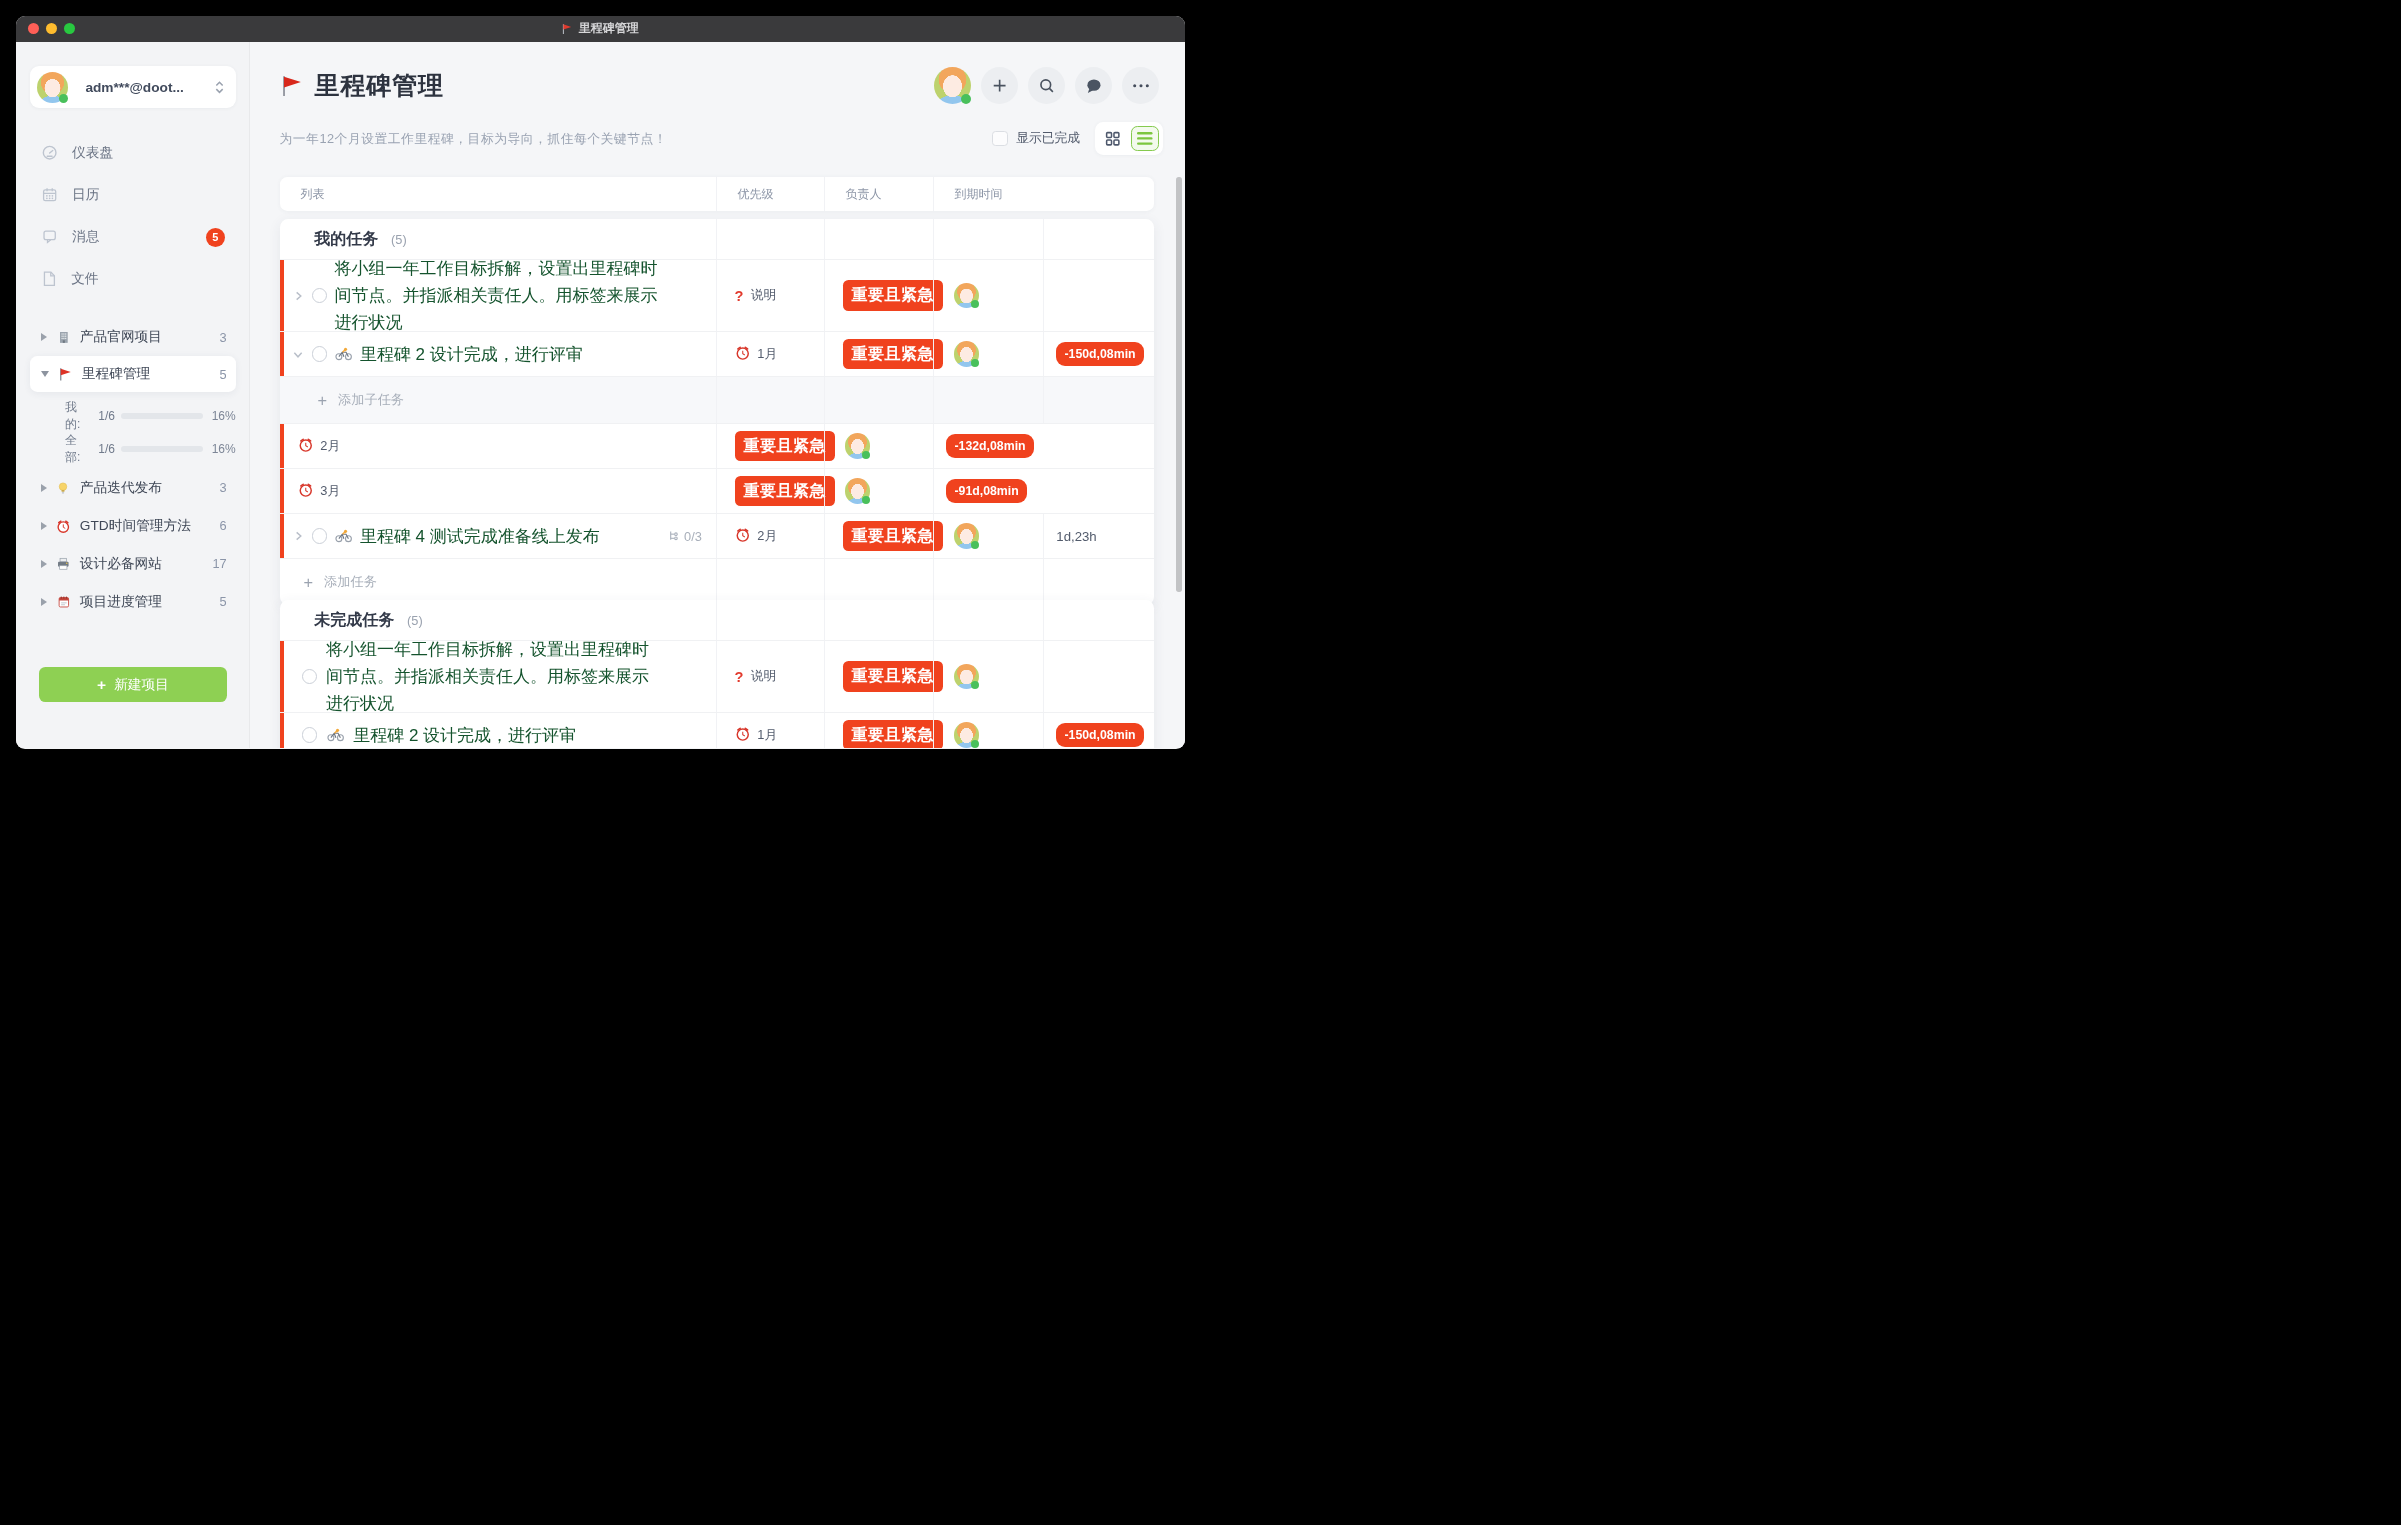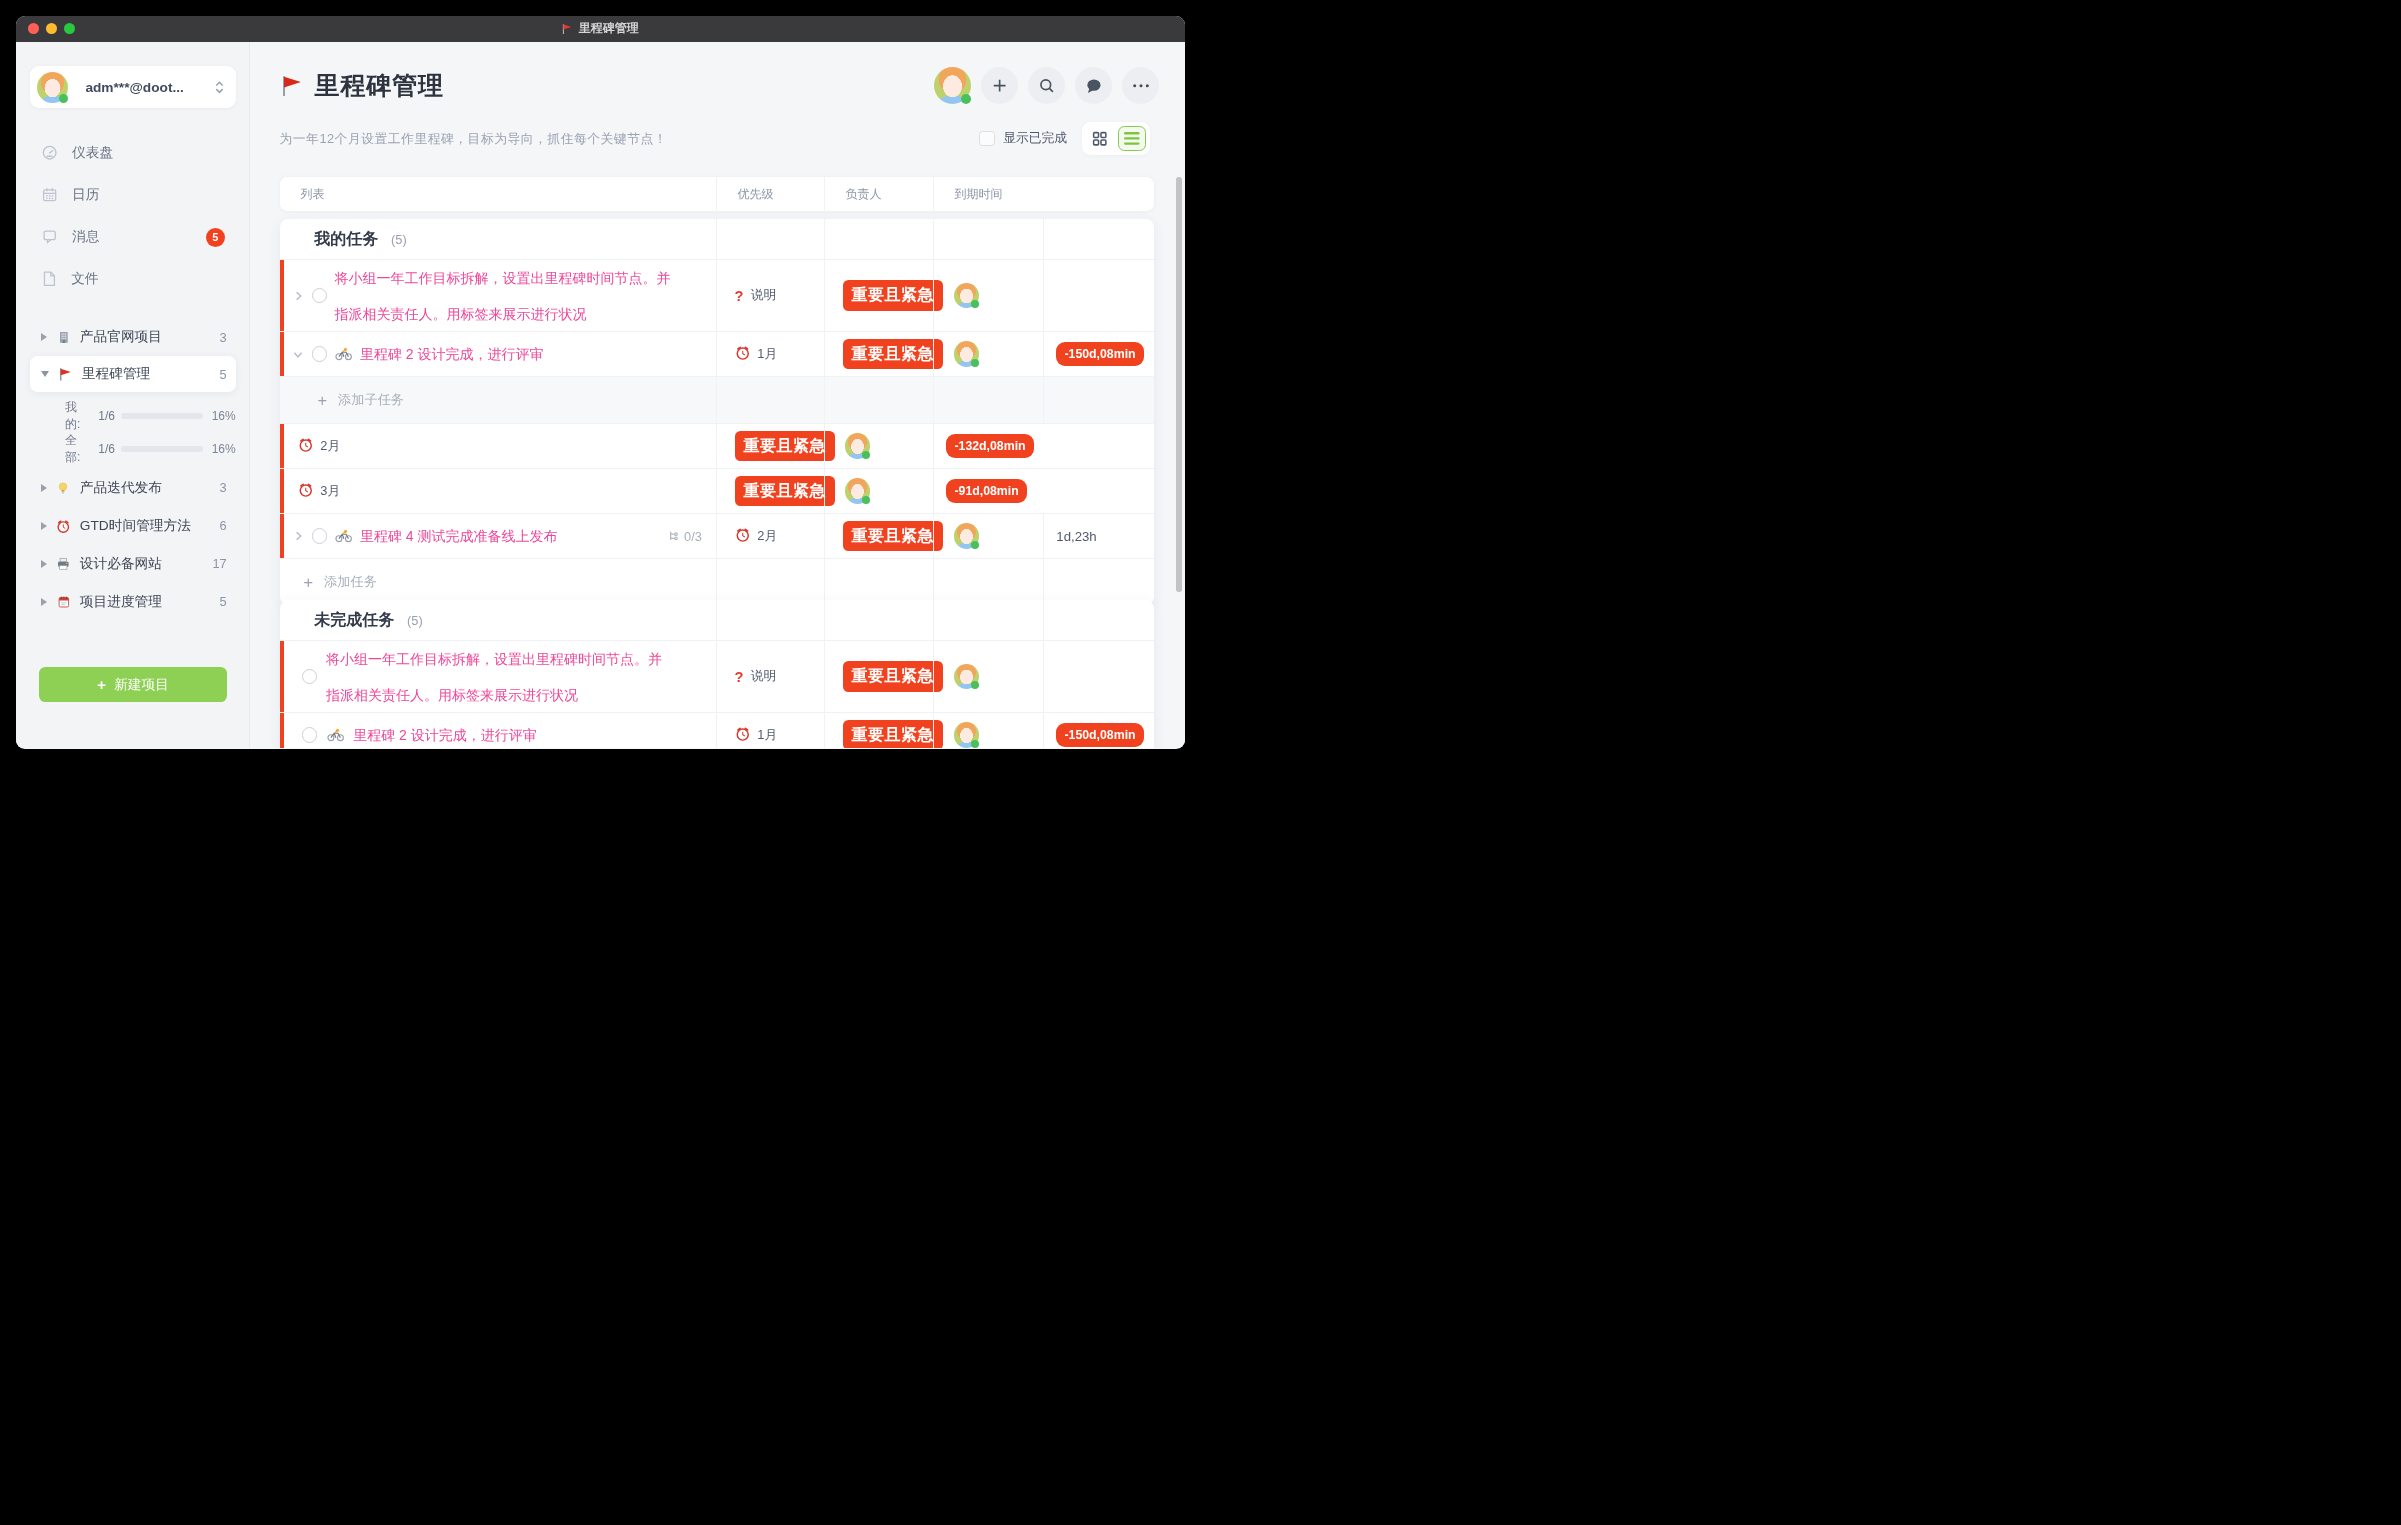--- a/index.html
+++ b/index.html
@@ -57,21 +57,21 @@
   .new-btn .pl{font-size:15.5px;font-weight:bold;line-height:1;}
 
   
   .main{flex:1;position:relative;background:#f5f6f8;overflow:hidden;}
   .m-header{position:absolute;left:30px;top:27px;display:flex;align-items:center;gap:12px;}
   .m-title{font-size:25px;font-weight:bold;color:#2d333f;letter-spacing:0.9px;}
   .actions{position:absolute;right:25.5px;top:25px;display:flex;align-items:center;gap:10px;}
   .act{width:37px;height:37px;border-radius:50%;background:#eceef1;display:flex;align-items:center;
        justify-content:center;cursor:pointer;}
   .subtitle{position:absolute;left:30px;top:89px;font-size:12.8px;color:#9aa3b2;letter-spacing:0.5px;}
-  .controls{position:absolute;right:35px;top:80px;display:flex;align-items:center;gap:14.6px;}
+  .controls{position:absolute;right:22px;top:80px;display:flex;align-items:center;gap:14.6px;}
   .chk-wrap{display:flex;align-items:center;gap:8.2px;cursor:pointer;}
   .chk{width:15.5px;height:15.5px;border:0.9px solid #dbdee3;border-radius:3.6px;background:#fcfcfd;}
   .chk-label{font-size:12.8px;color:#515a6b;}
   .toggle{background:#fff;border-radius:8.2px;padding:3.6px;display:flex;gap:4.6px;box-shadow:0 0.9px 3.6px rgba(60,70,100,.05);}
   .tbtn{width:28px;height:25.5px;border-radius:6.4px;display:flex;align-items:center;justify-content:center;cursor:pointer;}
   .tbtn.active{border:0.9px solid #85ca4e;background:#f3faed;}
 
   
   .grid5{display:grid;grid-template-columns:436px 108px 109px 110px 1fr;}
   .thead{position:absolute;left:30px;top:135px;width:874px;height:34px;background:#fff;border-radius:7.3px;
@@ -93,21 +93,21 @@
   .g-title{font-size:16px;font-weight:bold;color:#333a49;}
   .g-count{font-size:12.8px;color:#9aa2af;}
 
   .row-h48>div{height:44px;}
   .row-h78>div{height:71px;}
   .c-name{padding-left:12.8px;gap:7.3px;}
   .c-name.noexp{padding-left:22px;gap:9px;}
   .chev{flex:none;width:12px;display:flex;justify-content:center;cursor:pointer;}
   .ring{flex:none;width:15.5px;height:15.5px;border-radius:50%;border:1.4px solid #cbd0d8;background:#fff;cursor:pointer;}
   .t-ic{flex:none;margin-left:0.9px;display:flex;}
-  .t-text{font-size:14px;color:#ec4899;line-height:36px;max-width:339px;}
+  .t-text{font-size:17px;color:#14532d;line-height:27px;max-width:339px;}
   .sub-cnt{margin-left:auto;margin-right:13.7px;display:flex;align-items:center;gap:5.5px;
            color:#a8afba;font-size:12.8px;}
   .c-list{padding-left:18px;gap:7.3px;font-size:12.8px;color:#525b6c;}
   .q-ic{color:#e23b2e;font-weight:bold;font-size:14.6px;}
   .c-pri{padding-left:18px;}
   .badge{background:#f0421e;color:#fff;font-size:16px;font-weight:bold;border-radius:5.5px;
          padding:4.6px 9px;letter-spacing:0.5px;white-space:nowrap;}
   .c-own{padding-left:20px;}
   .c-due{padding-left:12.8px;}
   .due-badge{background:#f0421e;color:#fff;font-size:12.3px;font-weight:bold;border-radius:9px;

